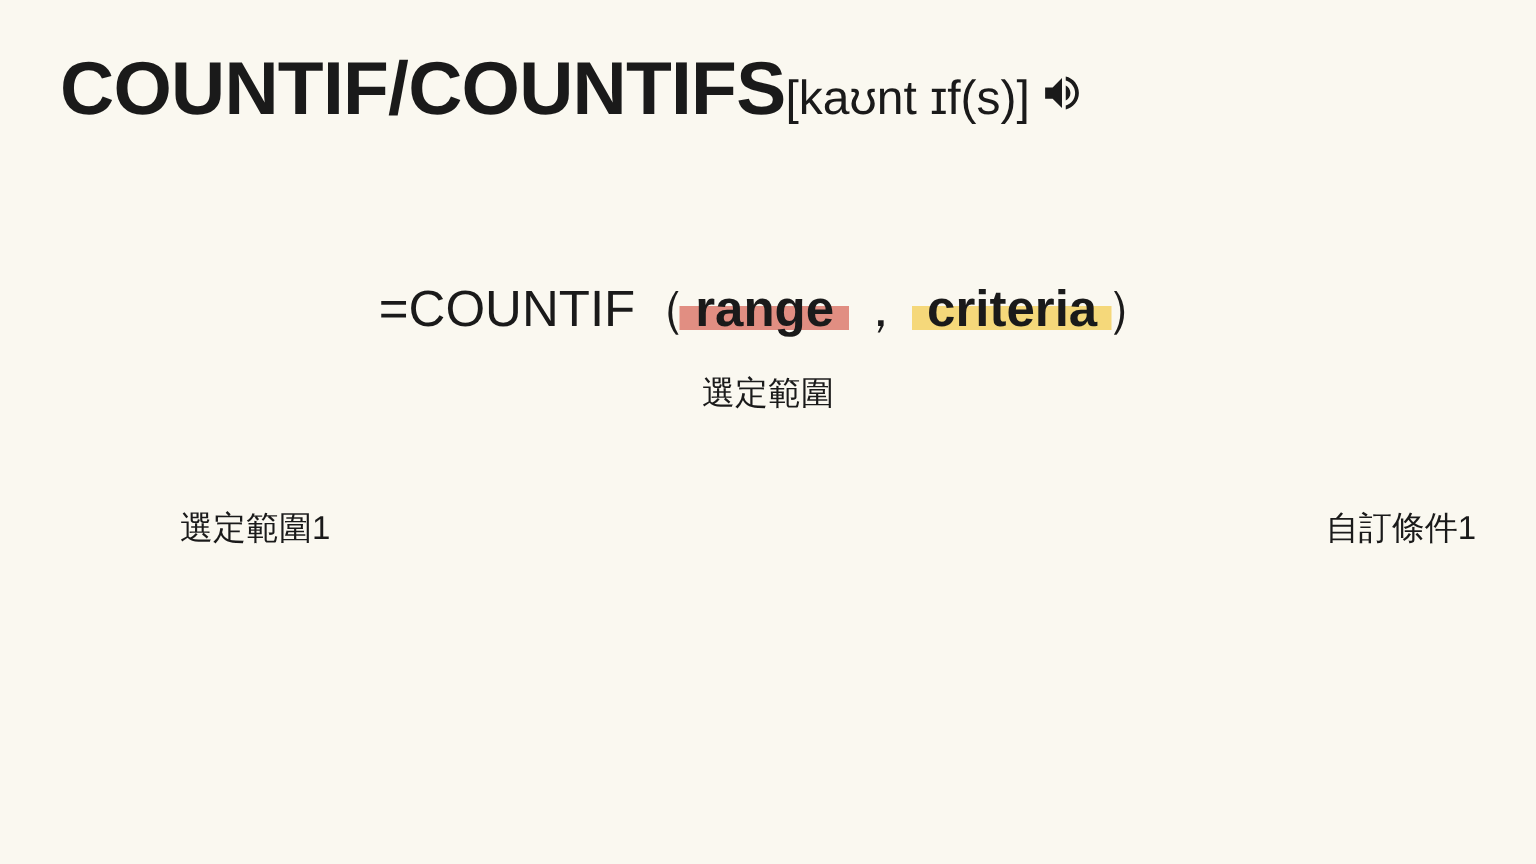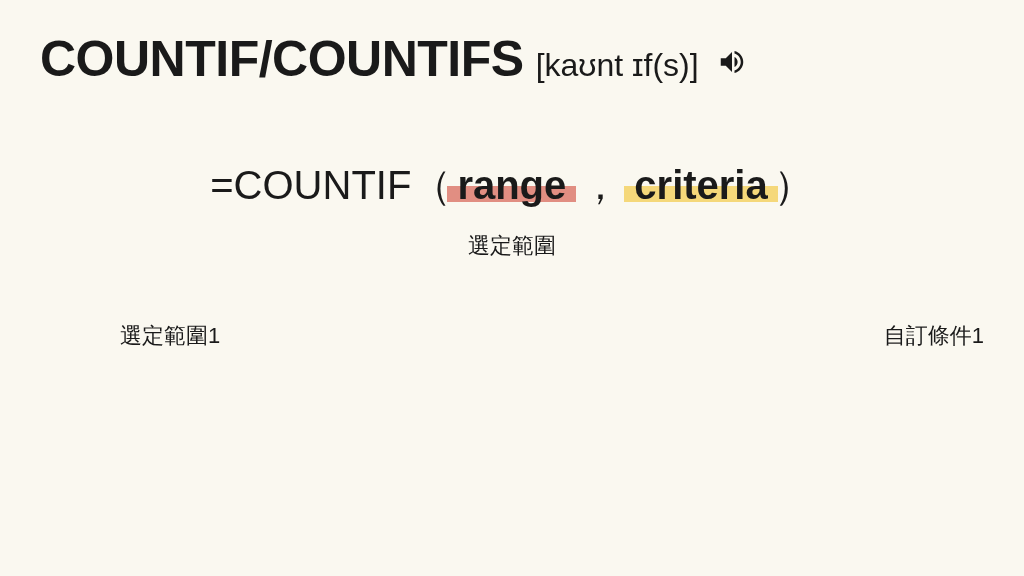--- a/index.html
+++ b/index.html
@@ -12,21 +12,20 @@
       height: 576px;
       background-color: #faf8f0;
       font-family: "Segoe UI", Arial, sans-serif;
       color: #1a1a1a;
       padding: 30px 40px;
       overflow: hidden;
     }
     .header {
       display: flex;
       align-items: baseline;
-      gap: 12px;
       margin-bottom: 70px;
     }
     .title-main {
       font-size: 50px;
       font-weight: 700;
       letter-spacing: -0.5px;
     }
     .pronunciation {
       font-size: 32px;
       font-weight: 400;
@@ -37,24 +36,25 @@
       height: 30px;
       align-self: center;
       margin-left: 6px;
       margin-top: 6px;
     }
     .formula-block {
       text-align: center;
       margin-bottom: 60px;
     }
     .formula-line {
-      font-size: 40px;
+      font-size: 34px;
       font-weight: 400;
       margin-bottom: 18px;
       display: inline-block;
+      margin-top: 25px;
     }
     .hl-red {
       position: relative;
       display: inline-block;
       font-weight: 600;
       padding: 0 6px;
     }
     .hl-red::before {
       content: '';
       position: absolute;

